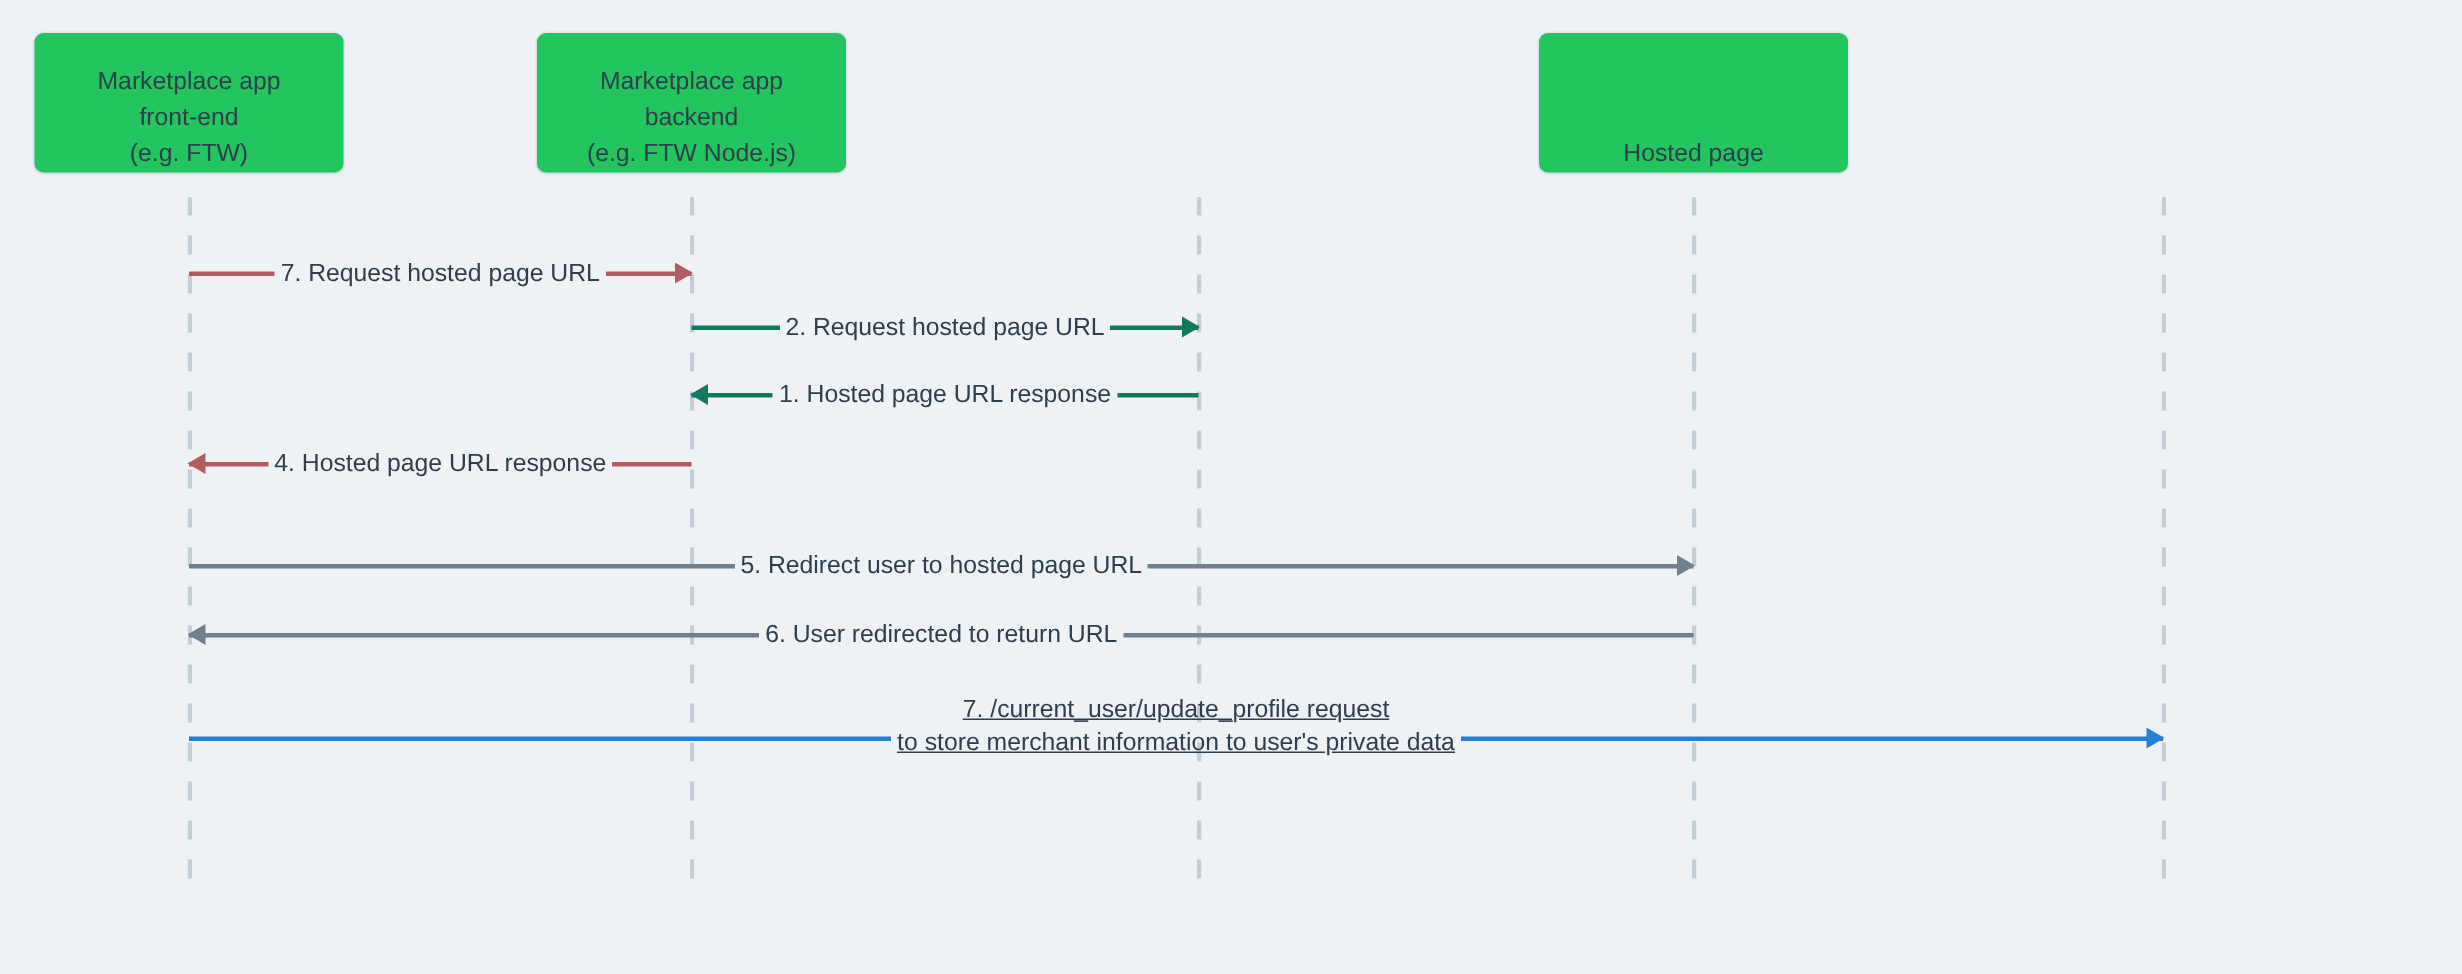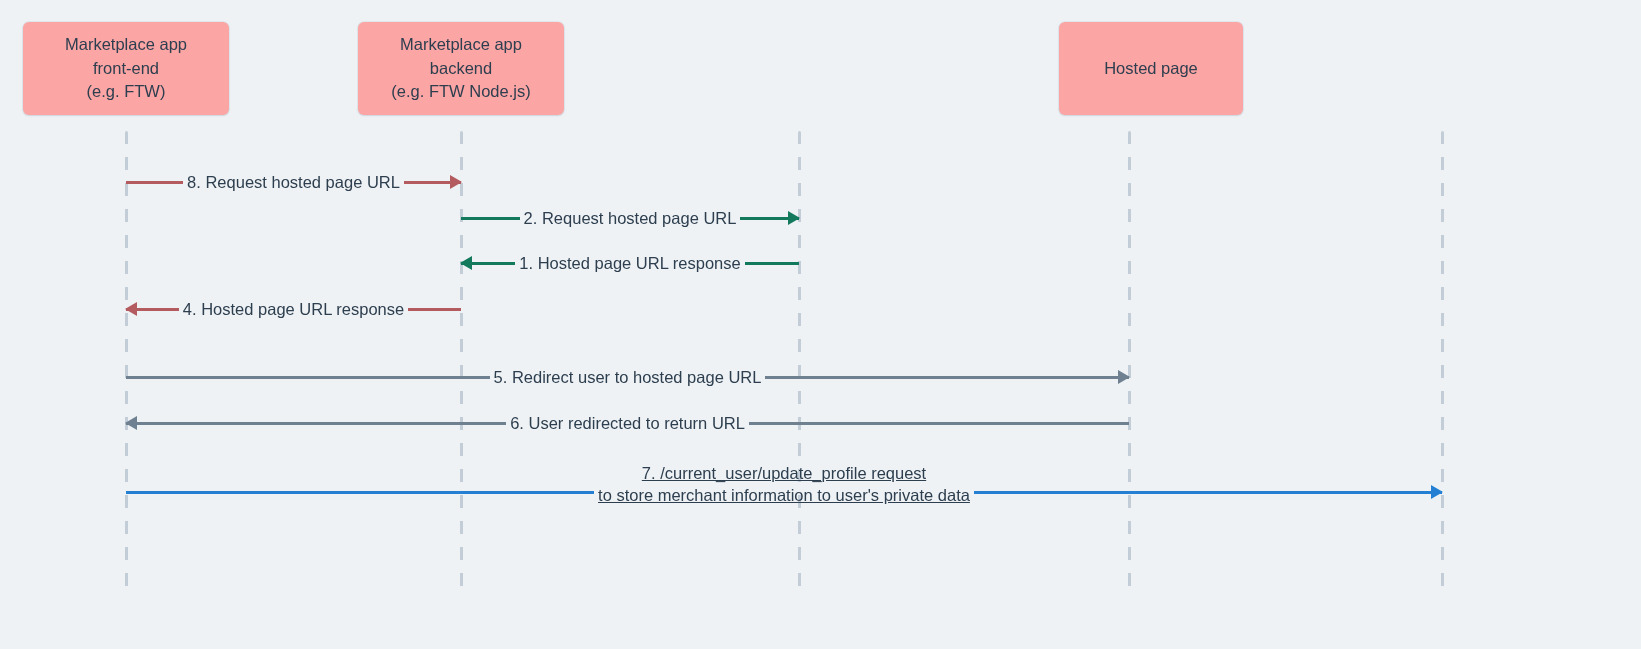--- a/index.html
+++ b/index.html
@@ -13,25 +13,25 @@
     overflow: hidden;
   }
   #diagram {
     position: relative;
     width: 1641px; height: 649px;
   }
   
   .participant {
     position: absolute;
     box-sizing: border-box;
-    background: #fca5a5;
+    background: #22c55e;
     border-radius: 6px;
     box-shadow: 0 1px 2px rgba(40,60,80,0.10), 0 0 0 1px rgba(180,195,210,0.22);
     display: flex;
-    align-items: center;
+    align-items: flex-end;
     justify-content: center;
     text-align: center;
     font-size: 16.5px;
     line-height: 1.45;
     color: #2d3e4e;
     top: 22px;
     height: 93px;
   }
   .participant .plabel { white-space: pre-line; padding: 0 8px; }
 
@@ -106,28 +106,28 @@
 (e.g. FTW)</span>
     </div>
     <div class="lifeline" style="left: 125px;"></div>
     <div class="participant" style="left: 358px; width: 206px;">
       <span class="plabel">Marketplace app
 backend
 (e.g. FTW Node.js)</span>
     </div>
     <div class="lifeline" style="left: 460px;"></div>
     <div class="lifeline" style="left: 798px;"></div>
-    <div class="participant" style="left: 1026px; width: 184px; margin-left: 33px;">
+    <div class="participant" style="left: 1026px; width: 206px;">
       <span class="plabel">Hosted page</span>
     </div>
     <div class="lifeline" style="left: 1128px;"></div>
     <div class="lifeline" style="left: 1441px;"></div>
     <div class="msg" style="left: 126px; width: 335px; top: 182px;">
       <div class="seg" style="background: rgb(179, 91, 95);"></div>
-      <div class="caption">8. Request hosted page URL</div>
+      <div class="caption">7. Request hosted page URL</div>
       <div class="seg" style="background: rgb(179, 91, 95);">
         <div class="head right" style="border-left-color: rgb(179, 91, 95);"></div>
       </div>
     </div>
     <div class="msg" style="left: 461px; width: 338px; top: 218px;">
       <div class="seg" style="background: rgb(19, 121, 93);"></div>
       <div class="caption">2. Request hosted page URL</div>
       <div class="seg" style="background: rgb(19, 121, 93);">
         <div class="head right" style="border-left-color: rgb(19, 121, 93);"></div>
       </div>

